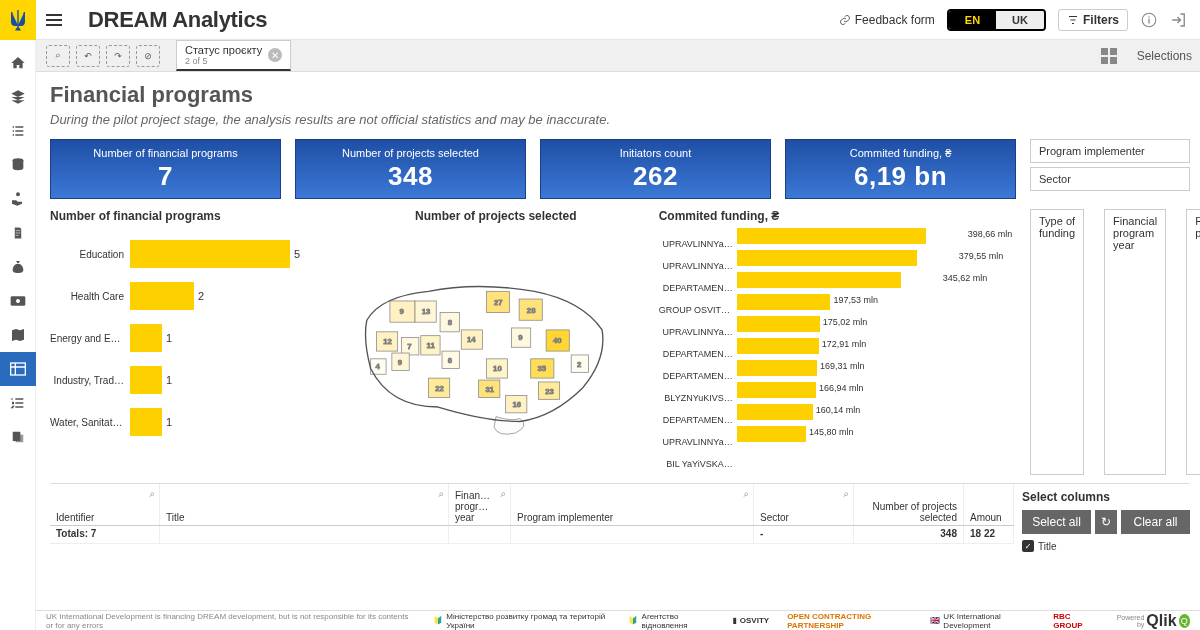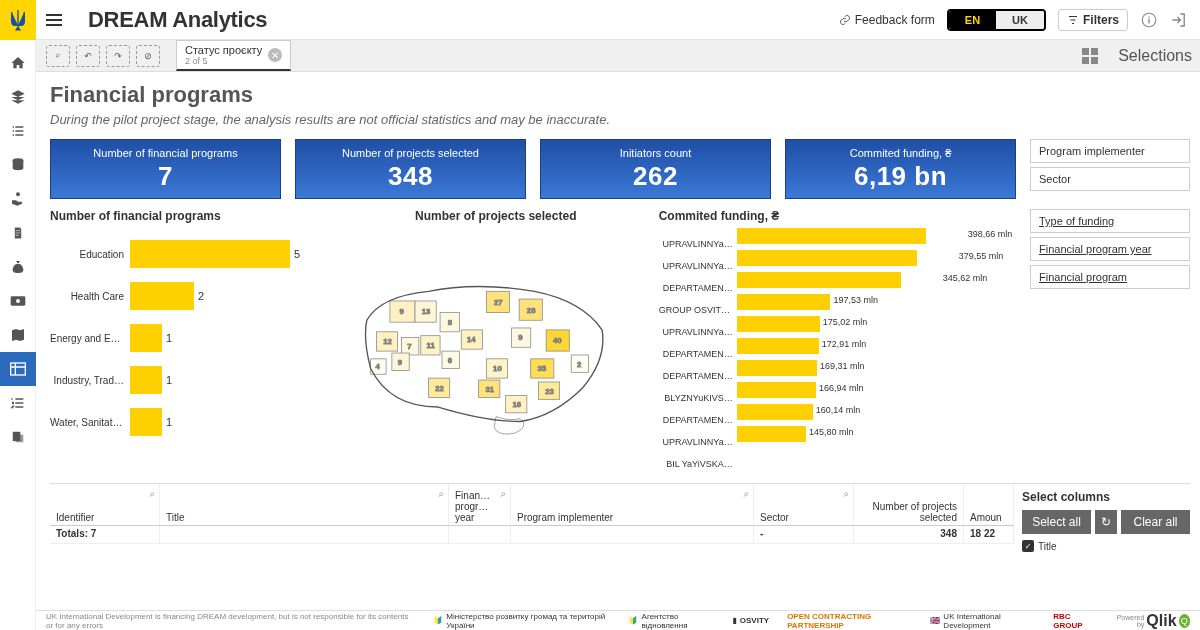--- a/index.html
+++ b/index.html
@@ -19,21 +19,21 @@
 .top-icon { width: 18px; height: 18px; color: #888; cursor: pointer; }
 .sidebar { position: absolute; top: 40px; left: 0; width: 36px; bottom: 0; background: #fff; border-right: 1px solid #eee; display: flex; flex-direction: column; align-items: center; padding-top: 6px; }
 .side-item { width: 36px; height: 34px; display: flex; align-items: center; justify-content: center; cursor: pointer; color: #555; }
 .side-item.active { background: #2a6bbd; color: #fff; }
 .main { position: absolute; top: 40px; left: 36px; right: 0; bottom: 20px; display: flex; flex-direction: column; }
 .tabstrip { height: 32px; background: #f0f0f0; border-bottom: 1px solid #ddd; display: flex; align-items: center; padding-left: 10px; }
 .mini-btn { width: 24px; height: 22px; margin-right: 6px; border: 1px dashed #999; border-radius: 3px; cursor: pointer; display: flex; align-items: center; justify-content: center; font-size: 9px; color: #555; }
 .tab { background: #fff; border: 1px solid #ccc; border-bottom: 2px solid #333; padding: 3px 8px; font-size: 11px; display: flex; align-items: center; gap: 6px; margin-left: 10px; }
 .tab .sub { font-size: 9px; color: #888; }
 .tab .close { width: 14px; height: 14px; background: #bbb; border-radius: 50%; color: #fff; display: flex; align-items: center; justify-content: center; font-size: 10px; cursor: pointer; }
-.tabstrip-right { margin-left: auto; display: flex; align-items: center; gap: 20px; padding-right: 8px; font-size: 16px; color: #555; }
+.tabstrip-right { margin-left: auto; display: flex; align-items: center; gap: 20px; padding-right: 8px; font-size: 12px; color: #555; }
 .grid-icon { width: 16px; height: 16px; display: grid; grid-template-columns: 1fr 1fr; gap: 2px; }
 .grid-icon span { background: #888; }
 .content { flex: 1; padding: 10px 10px 0 14px; overflow: hidden; position: relative; }
 .page-head { font-size: 22px; font-weight: 600; color: #555; margin-bottom: 4px; }
 .page-sub { font-size: 13px; font-style: italic; color: #666; margin-bottom: 12px; }
 .row-cards { display: flex; gap: 14px; margin-bottom: 10px; }
 .stat-card { flex: 1; height: 60px; background: linear-gradient(#1f4fa5, #3b78d6); color: #fff; border: 1px solid #1a3f85; display: flex; flex-direction: column; align-items: center; justify-content: center; }
 .stat-card .lbl { font-size: 11px; margin-bottom: 2px; }
 .stat-card .val { font-size: 26px; font-weight: 700; letter-spacing: 0.5px; }
 .filters-col { width: 160px; display: flex; flex-direction: column; gap: 4px; }
@@ -47,21 +47,21 @@
 .hbar { height: 28px; background: #ffd000; }
 .hbar-val { font-size: 11px; margin-left: 4px; }
 .map-panel { flex: 1; display: flex; flex-direction: column; }
 .map-body { flex: 1; display: flex; align-items: center; justify-content: center; }
 .funding-panel { flex: 1.2; }
 .fbar-row { display: flex; align-items: center; height: 22px; }
 .fbar-label { width: 78px; font-size: 9px; text-align: right; padding-right: 4px; overflow: hidden; white-space: nowrap; text-overflow: ellipsis; }
 .fbar-track { flex: 1; position: relative; height: 32px; }
 .fbar { height: 16px; background: #ffd000; position: absolute; left: 0; }
 .fbar-val { position: absolute; font-size: 9px; top: 1px; }
-.right-panel { width: 160px; display: flex; flex-direction: column; gap: 4px; text-decoration: underline; }
+.right-panel { width: 160px; display: flex; flex-direction: row; gap: 20px; }
 .table-section { margin-top: 8px; border-top: 1px solid #ddd; display: flex; }
 .table-main { flex: 1; }
 .table-head { display: flex; border-bottom: 1px solid #ccc; height: 42px; align-items: flex-end; }
 .th { font-size: 10px; padding: 2px 6px; position: relative; border-right: 1px solid #eee; display: flex; align-items: flex-end; height: 100%; }
 .th .sicon { position: absolute; top: 4px; right: 4px; font-size: 10px; color: #888; }
 .table-totals { display: flex; height: 18px; border-bottom: 1px solid #eee; font-size: 10px; font-weight: 600; }
 .td { padding: 2px 6px; border-right: 1px solid #eee; }
 .select-cols { width: 176px; padding-left: 8px; }
 .select-cols .hdr { font-size: 12px; font-weight: 600; margin: 6px 0; }
 .sc-buttons { display: flex; gap: 4px; }

